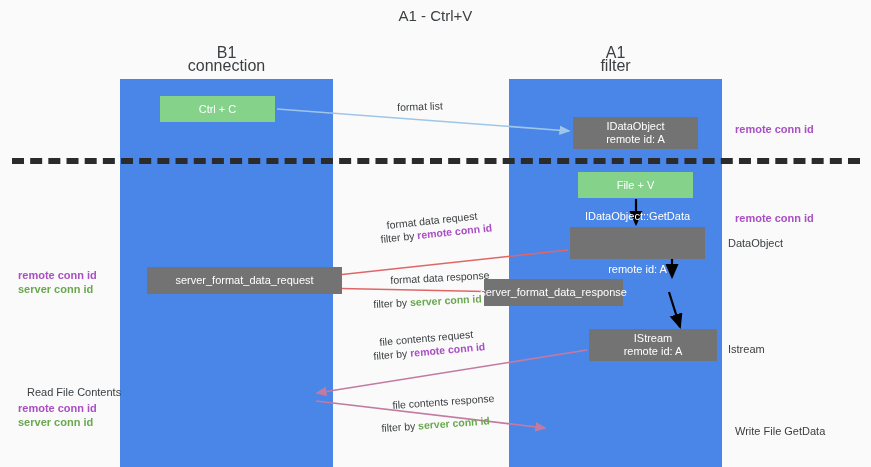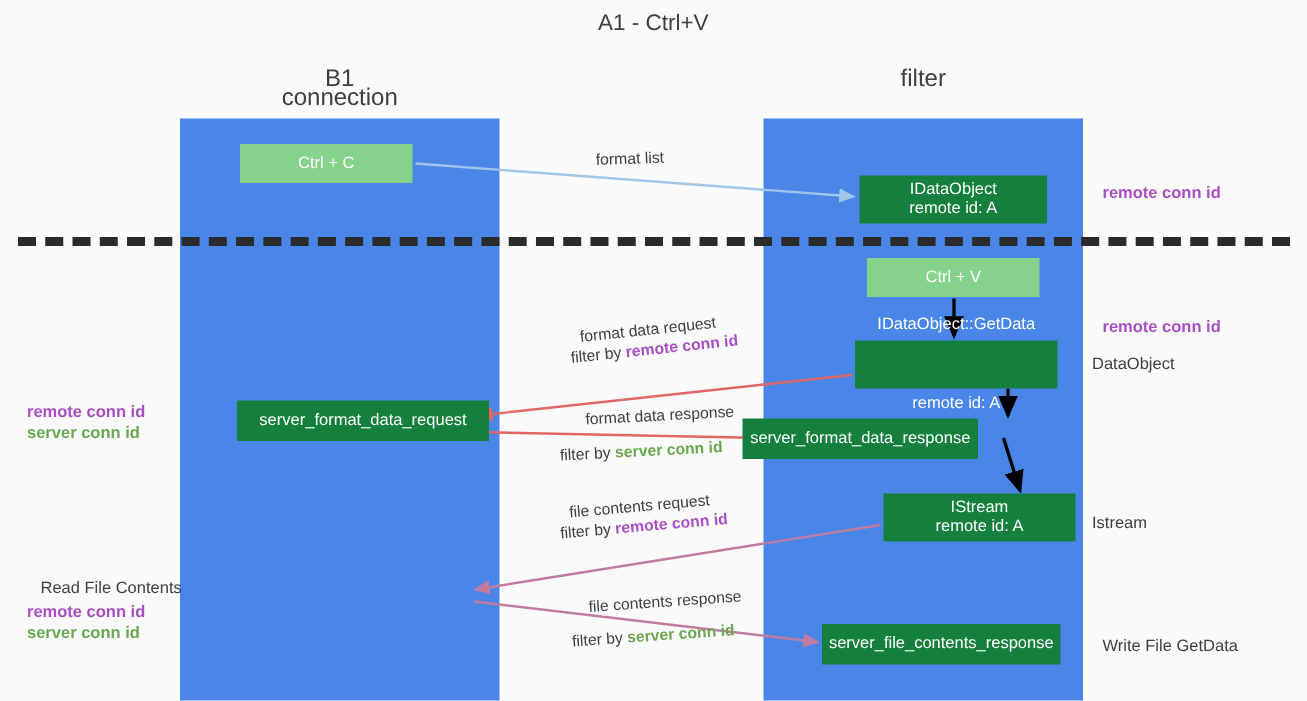--- a/index.html
+++ b/index.html
@@ -41,28 +41,28 @@
 
   
   .node{
     position:absolute;box-sizing:border-box;
     display:flex;flex-direction:column;align-items:center;justify-content:center;
     color:#ffffff;font-size:11px;line-height:13px;text-align:left;
   }
   .node .ln{display:block;white-space:nowrap;}
   .green{background:#85d28a;}
   .orange{background:#fbb košt;}
-  .orange{background:#15803d;}
+  .orange{background:#737373;}
 
   #n-ctrlc{left:160px;top:96px;width:115px;height:26px;}
   #n-idataobject{left:573px;top:117px;width:125px;height:32px;}
   #n-ctrlv{left:578px;top:172px;width:115px;height:26px;}
   #n-getdata{left:570px;top:227px;width:135px;height:32px;gap:40px;}
-  #n-sfdreq{left:158px;top:267px;width:168px;height:27px;}
-  #n-sfdresp{left:495px;top:279px;width:157px;height:27px;}
+  #n-sfdreq{left:147px;top:267px;width:195px;height:27px;}
+  #n-sfdresp{left:484px;top:279px;width:139px;height:27px;}
   #n-istream{left:589px;top:329px;width:128px;height:32px;}
   #n-sfcreq{left:149px;top:383px;width:164px;height:27px;}
   #n-sfcresp{left:548px;top:416px;width:159px;height:27px;}
 
   
   .annot{position:absolute;font-size:11px;line-height:14px;white-space:nowrap;}
   .purple{color:#a94fc4;font-weight:bold;}
   .green-t{color:#6aa84f;font-weight:bold;}
   .plain{color:#3c4043;}
 
@@ -106,20 +106,21 @@
 
   <div id="title">
     <div>A1 - Ctrl+V</div>
   </div>
 
   <div class="lane-head" id="head-b1">
     <span class="l1">B1</span>
     <span class="l2">connection</span>
   </div>
   <div class="lane-head" id="head-a1">
+    <span class="l1">A1</span>
     <span class="l2">filter</span>
   </div>
 
   <div id="divider"></div>
 
   <svg id="edges" viewBox="0 0 871 467">
     <defs>
       <marker id="ar-blue" markerWidth="7" markerHeight="7" refX="6" refY="3" orient="auto">
         <path d="M0,0 L7,3 L0,6 z" fill="#9fc5e8"></path>
       </marker>
@@ -154,21 +155,21 @@
   <div class="node green" id="n-ctrlc">
     <span class="ln">Ctrl + C</span>
   </div>
 
   <div class="node orange" id="n-idataobject">
     <span class="ln">IDataObject</span>
     <span class="ln">remote id: A</span>
   </div>
 
   <div class="node green" id="n-ctrlv">
-    <span class="ln">Ctrl + V</span>
+    <span class="ln">File + V</span>
   </div>
 
   <div class="node orange" id="n-getdata">
     <span class="ln">IDataObject::GetData</span>
     <span class="ln">remote id: A</span>
   </div>
 
   <div class="node orange" id="n-sfdreq">
     <span class="ln">server_format_data_request</span>
   </div>
@@ -176,23 +177,20 @@
   <div class="node orange" id="n-sfdresp">
     <span class="ln">server_format_data_response</span>
   </div>
 
   <div class="node orange" id="n-istream">
     <span class="ln">IStream</span>
     <span class="ln">remote id: A</span>
   </div>
 
 
-  <div class="node orange" id="n-sfcresp">
-    <span class="ln">server_file_contents_response</span>
-  </div>
 
   <div class="elabel" id="e-formatlist">
     <span>format list</span>
   </div>
 
   <div class="elabel" id="e-fdreq">
     <span>format data request</span>
   </div>
   <div class="elabel" id="e-fdreq2">
     <span>filter by </span><span class="hi purple">remote conn id</span>

